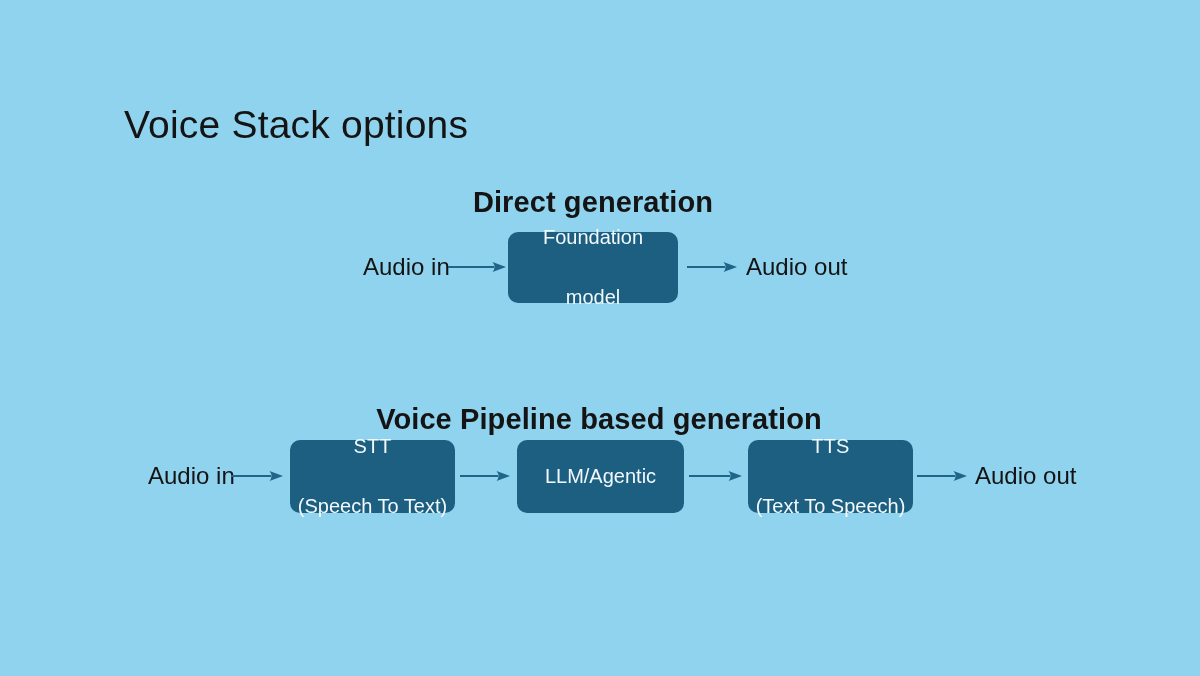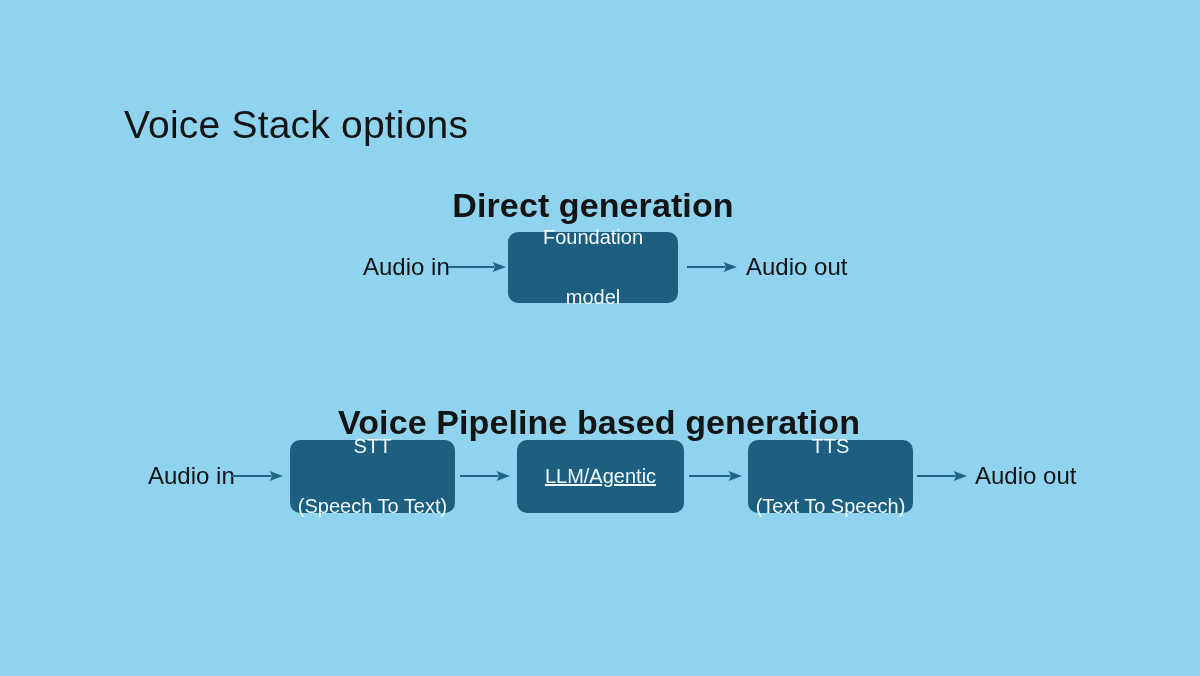--- a/index.html
+++ b/index.html
@@ -16,21 +16,21 @@
     left: 124px; top: 103px;
     font-size: 39px;
     line-height: 44px;
     font-weight: 400;
     letter-spacing: 0.2px;
     color: var(--text, #141414);
     white-space: nowrap;
   }
   .section-heading {
     transform: translateX(-50%);
-    font-size: 34px;
+    font-size: 29px;
     font-weight: 700;
     letter-spacing: 0.1px;
     color: var(--text, #141414);
     white-space: nowrap;
   }
   .heading-1 { left: 593px; top: 186px; }
   .heading-2 { left: 599px; top: 403px; }
   .flow-label {
     transform: translateY(-50%);
     font-size: 24px;
@@ -93,21 +93,21 @@
 <div class="abs node-box" style="left:290px; top:440px; width:165px; height:73px;text-align:center;">
   <span>STT</span>
   <span>(Speech To Text)</span>
 </div>
 
 <svg class="abs arrow-svg" style="left:460px; top:470px;" width="50" height="12" viewBox="0 0 50 12">
   <path class="arrow-line" d="M0 6 H38"></path>
   <path class="arrow-head" d="M50 6 L36.5 1 Q40.5 6 36.5 11 Z"></path>
 </svg>
 
-<div class="abs node-box" style="left:517px; top:440px; width:167px; height:73px;text-decoration:underline;">
+<div class="abs node-box" style="left:517px; top:440px; width:167px; height:73px;">
   <span>LLM/Agentic</span>
 </div>
 
 <svg class="abs arrow-svg" style="left:689px; top:470px;" width="53" height="12" viewBox="0 0 53 12">
   <path class="arrow-line" d="M0 6 H41"></path>
   <path class="arrow-head" d="M53 6 L39.5 1 Q43.5 6 39.5 11 Z"></path>
 </svg>
 
 <div class="abs node-box" style="left:748px; top:440px; width:165px; height:73px;text-align:center;">
   <span>TTS</span>

